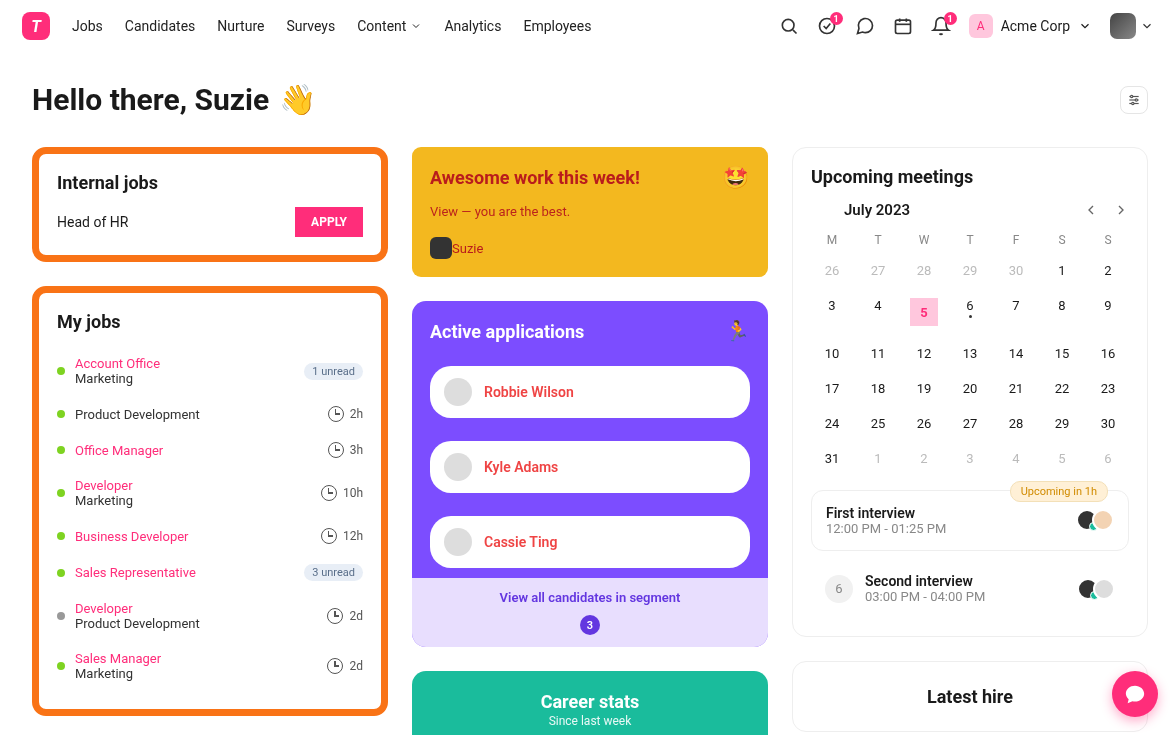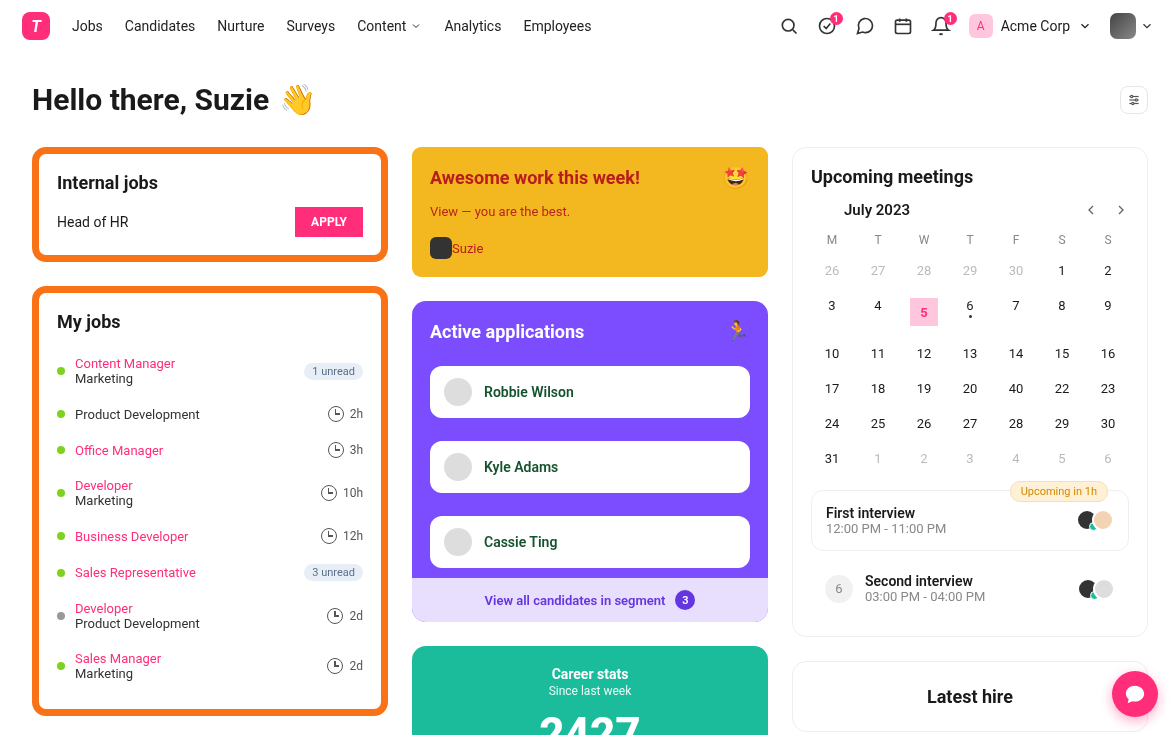--- a/index.html
+++ b/index.html
@@ -36,26 +36,26 @@
 .clock-icon { width: 16px; height: 16px; border: 1.5px solid #555; border-radius: 50%; position: relative; }
 .clock-icon::after { content: ''; position: absolute; width: 5px; height: 1.5px; background: #555; top: 6px; left: 6px; transform-origin: left; }
 .clock-icon::before { content: ''; position: absolute; width: 1.5px; height: 5px; background: #555; top: 2px; left: 6px; }
 .praise-card { background: #f3b81f; border-radius: 9px; padding: 18px; color: #b91c1c; }
 .praise-title { font-size: 18px; font-weight: 700; display: flex; align-items: center; justify-content: space-between; }
 .praise-body { font-size: 13px; margin: 14px 0 18px; opacity: 0.95; }
 .praise-author { display: flex; align-items: center; gap: 0; font-size: 13px; }
 .avatar-sm { width: 22px; height: 22px; border-radius: 6px; background: #333; }
 .apps-card { background: #7c4dff; border-radius: 14px; padding: 18px; color: #fff; }
 .apps-title { font-size: 18px; font-weight: 700; display: flex; align-items: center; justify-content: space-between; margin-bottom: 14px; }
-.app-row { background: #fff; color: #14532d; border-radius: 12px; padding: 12px 14px; display: flex; align-items: center; gap: 12px; margin-bottom: 10px; font-size: 14px; font-weight: 600; cursor: pointer; margin-top: 23px; }
+.app-row { background: #fff; color: #ef4444; border-radius: 21px; padding: 12px 14px; display: flex; align-items: center; gap: 12px; margin-bottom: 10px; font-size: 14px; font-weight: 600; cursor: pointer; margin-top: 23px; }
 .app-avatar { width: 28px; height: 28px; border-radius: 50%; background: #ddd; }
-.apps-footer { background: #e8defe; color: #6336e0; padding: 12px; text-align: center; font-size: 13px; font-weight: 600; border-radius: 0 0 14px 14px; display: flex; align-items: center; justify-content: center; gap: 10px; cursor: pointer; margin: 10px -18px -18px; }
+.apps-footer { background: #e8defe; color: #6336e0; padding: 12px; text-align: center; font-size: 13px; font-weight: 600; border-radius: 0 0 14px 14px; display: flex; align-items: center; justify-content: center; gap: 10px; cursor: pointer; margin: 10px -18px -18px; flex-direction: column; }
 .count-pill { background: #6336e0; color: #fff; width: 20px; height: 20px; border-radius: 50%; display: flex; align-items: center; justify-content: center; font-size: 11px; }
 .stats-card { background: #1abc9c; border-radius: 14px; padding: 20px; color: #fff; text-align: center; }
-.stats-title { font-size: 14px; font-weight: 700; }
+.stats-title { font-size: 18px; font-weight: 700; }
 .stats-sub { font-size: 12px; opacity: 0.9; margin-top: 2px; }
 .stats-num { font-size: 44px; font-weight: 800; margin-top: 10px; }
 .stats-label { font-size: 13px; opacity: 0.9; }
 .upcoming-card { border: 1px solid #eee; border-radius: 14px; padding: 18px; background: #fff; }
 .month-row { display: flex; align-items: center; justify-content: space-between; margin-bottom: 10px; margin-left: 33px;}
 .month-label { font-size: 15px; font-weight: 600; }
 .month-nav { display: flex; gap: 14px; color: #666; }
 .month-nav span { cursor: pointer; }
 .cal-grid { display: grid; grid-template-columns: repeat(7, 1fr); gap: 4px; text-align: center; font-size: 13px; margin-bottom: 16px; }
 .cal-head { color: #888; font-size: 12px; padding: 4px 0; }
@@ -173,21 +173,21 @@
         <div class="apply-btn">APPLY</div>
       </div>
     </div>
 
     <div class="card card-pad">
       <div class="card-title">My jobs</div>
       <div class="my-jobs-list" id="my-jobs-list">
           <div class="job-row">
             <div class="status-dot dot-green"></div>
             <div class="job-info">
-              <div class="job-title">Content Manager</div>
+              <div class="job-title">Account Office</div>
               <div class="job-dept">Marketing</div>
             </div>
             <div class="job-meta">
               <span class="unread-pill">1 unread</span>
             </div>
           </div>
           <div class="job-row">
             <div class="status-dot dot-green"></div>
             <div class="job-info">
               <div class="job-dept">Product Development</div>
@@ -355,21 +355,21 @@
           <div class="cal-day">11</div>
           <div class="cal-day">12</div>
           <div class="cal-day">13</div>
           <div class="cal-day">14</div>
           <div class="cal-day">15</div>
           <div class="cal-day">16</div>
           <div class="cal-day">17</div>
           <div class="cal-day">18</div>
           <div class="cal-day">19</div>
           <div class="cal-day">20</div>
-          <div class="cal-day">40</div>
+          <div class="cal-day">21</div>
           <div class="cal-day">22</div>
           <div class="cal-day">23</div>
           <div class="cal-day">24</div>
           <div class="cal-day">25</div>
           <div class="cal-day">26</div>
           <div class="cal-day">27</div>
           <div class="cal-day">28</div>
           <div class="cal-day">29</div>
           <div class="cal-day">30</div>
           <div class="cal-day">31</div>
@@ -377,21 +377,21 @@
           <div class="cal-day cal-muted">2</div>
           <div class="cal-day cal-muted">3</div>
           <div class="cal-day cal-muted">4</div>
           <div class="cal-day cal-muted">5</div>
           <div class="cal-day cal-muted">6</div>
         </div>
 
       <div class="meeting-card">
         <div class="upcoming-pill">Upcoming in 1h</div>
         <div class="meeting-title">First interview</div>
-        <div class="meeting-time">12:00 PM - 11:00 PM</div>
+        <div class="meeting-time">12:00 PM - 01:25 PM</div>
         <div class="meeting-avatars">
           <div class="av" style="background:#333;">
               <span class="check"></span>
             </div>
           <div class="av" style="background:#f3d3b3;"></div>
         </div>
       </div>
 
       <div class="meeting-card plain">
         <div class="num-circle">6</div>

